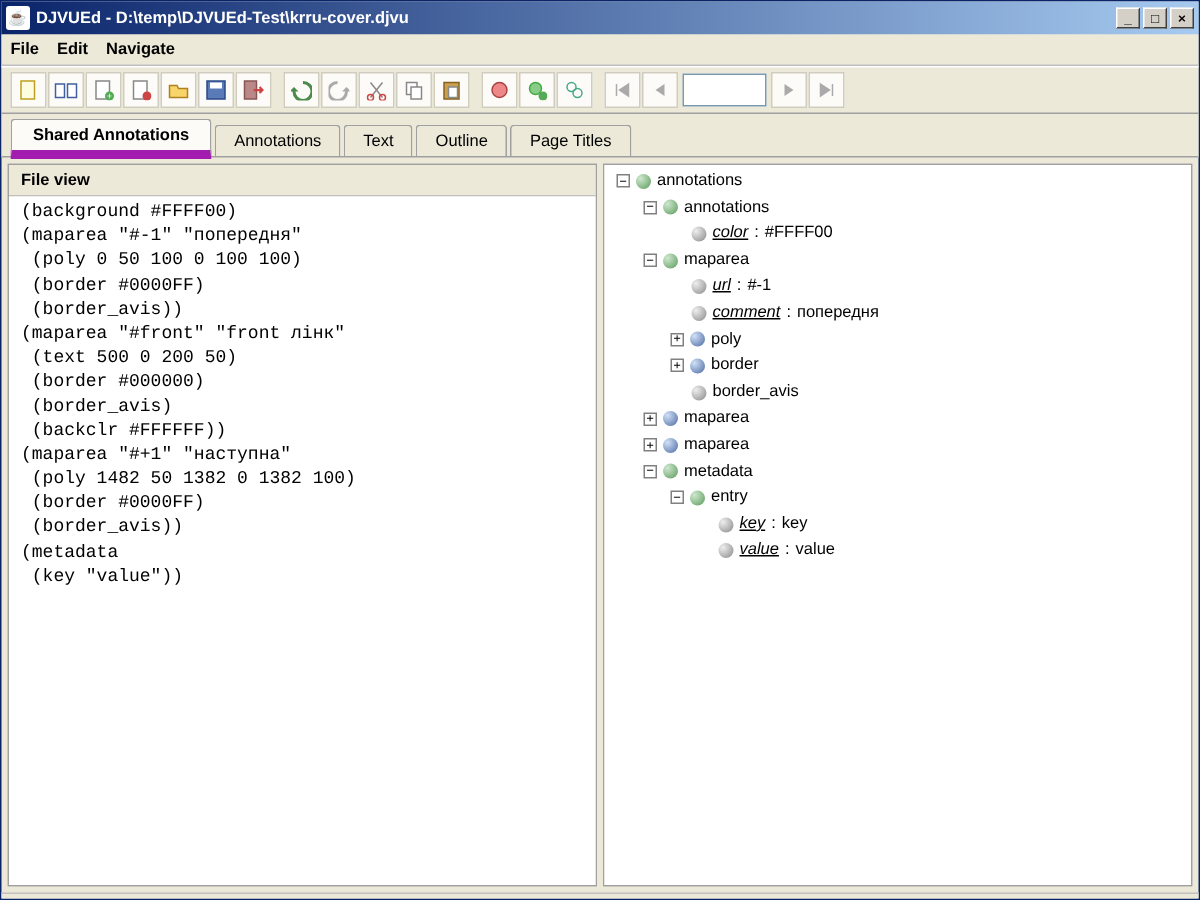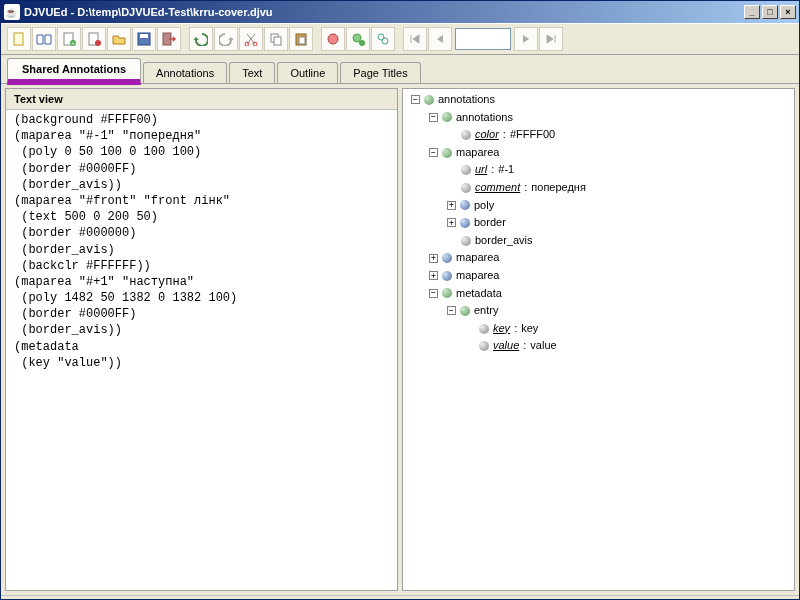--- a/index.html
+++ b/index.html
@@ -42,20 +42,25 @@
 <div class="window">
   <div class="titlebar">
     <span class="icon">☕</span>
     <span>DJVUEd - D:\temp\DJVUEd-Test\krru-cover.djvu</span>
     <span class="spacer"></span>
     <span class="winbtn">_</span>
     <span class="winbtn">□</span>
     <span class="winbtn">×</span>
   </div>
 
+  <div class="menubar">
+    <span>File</span>
+    <span>Edit</span>
+    <span>Navigate</span>
+  </div>
 
   <div class="toolbar">
     <span class="tbtn">
         <svg width="14" height="14">
           <rect x="2" y="1" width="9" height="12" fill="#fffde0" stroke="#c0a020"></rect>
         </svg>
       </span>
     <span class="tbtn">
         <svg width="16" height="14">
           <path d="M1 3h6v9H1z M9 3h6v9H9z" fill="#fff" stroke="#4060a0"></path>
@@ -166,21 +171,21 @@
   <div class="tabbar">
     <div class="tab active">Shared Annotations</div>
     <div class="tab">Annotations</div>
     <div class="tab">Text</div>
     <div class="tab">Outline</div>
     <div class="tab">Page Titles</div>
   </div>
 
   <div class="content">
     <div class="panel">
-      <div class="panel-header">Text view</div>
+      <div class="panel-header">File view</div>
       <div class="panel-body textview">(background #FFFF00)
 (maparea "#-1" "попередня"
  (poly 0 50 100 0 100 100)
  (border #0000FF)
  (border_avis))
 (maparea "#front" "front лінк"
  (text 500 0 200 50)
  (border #000000)
  (border_avis)
  (backclr #FFFFFF))

